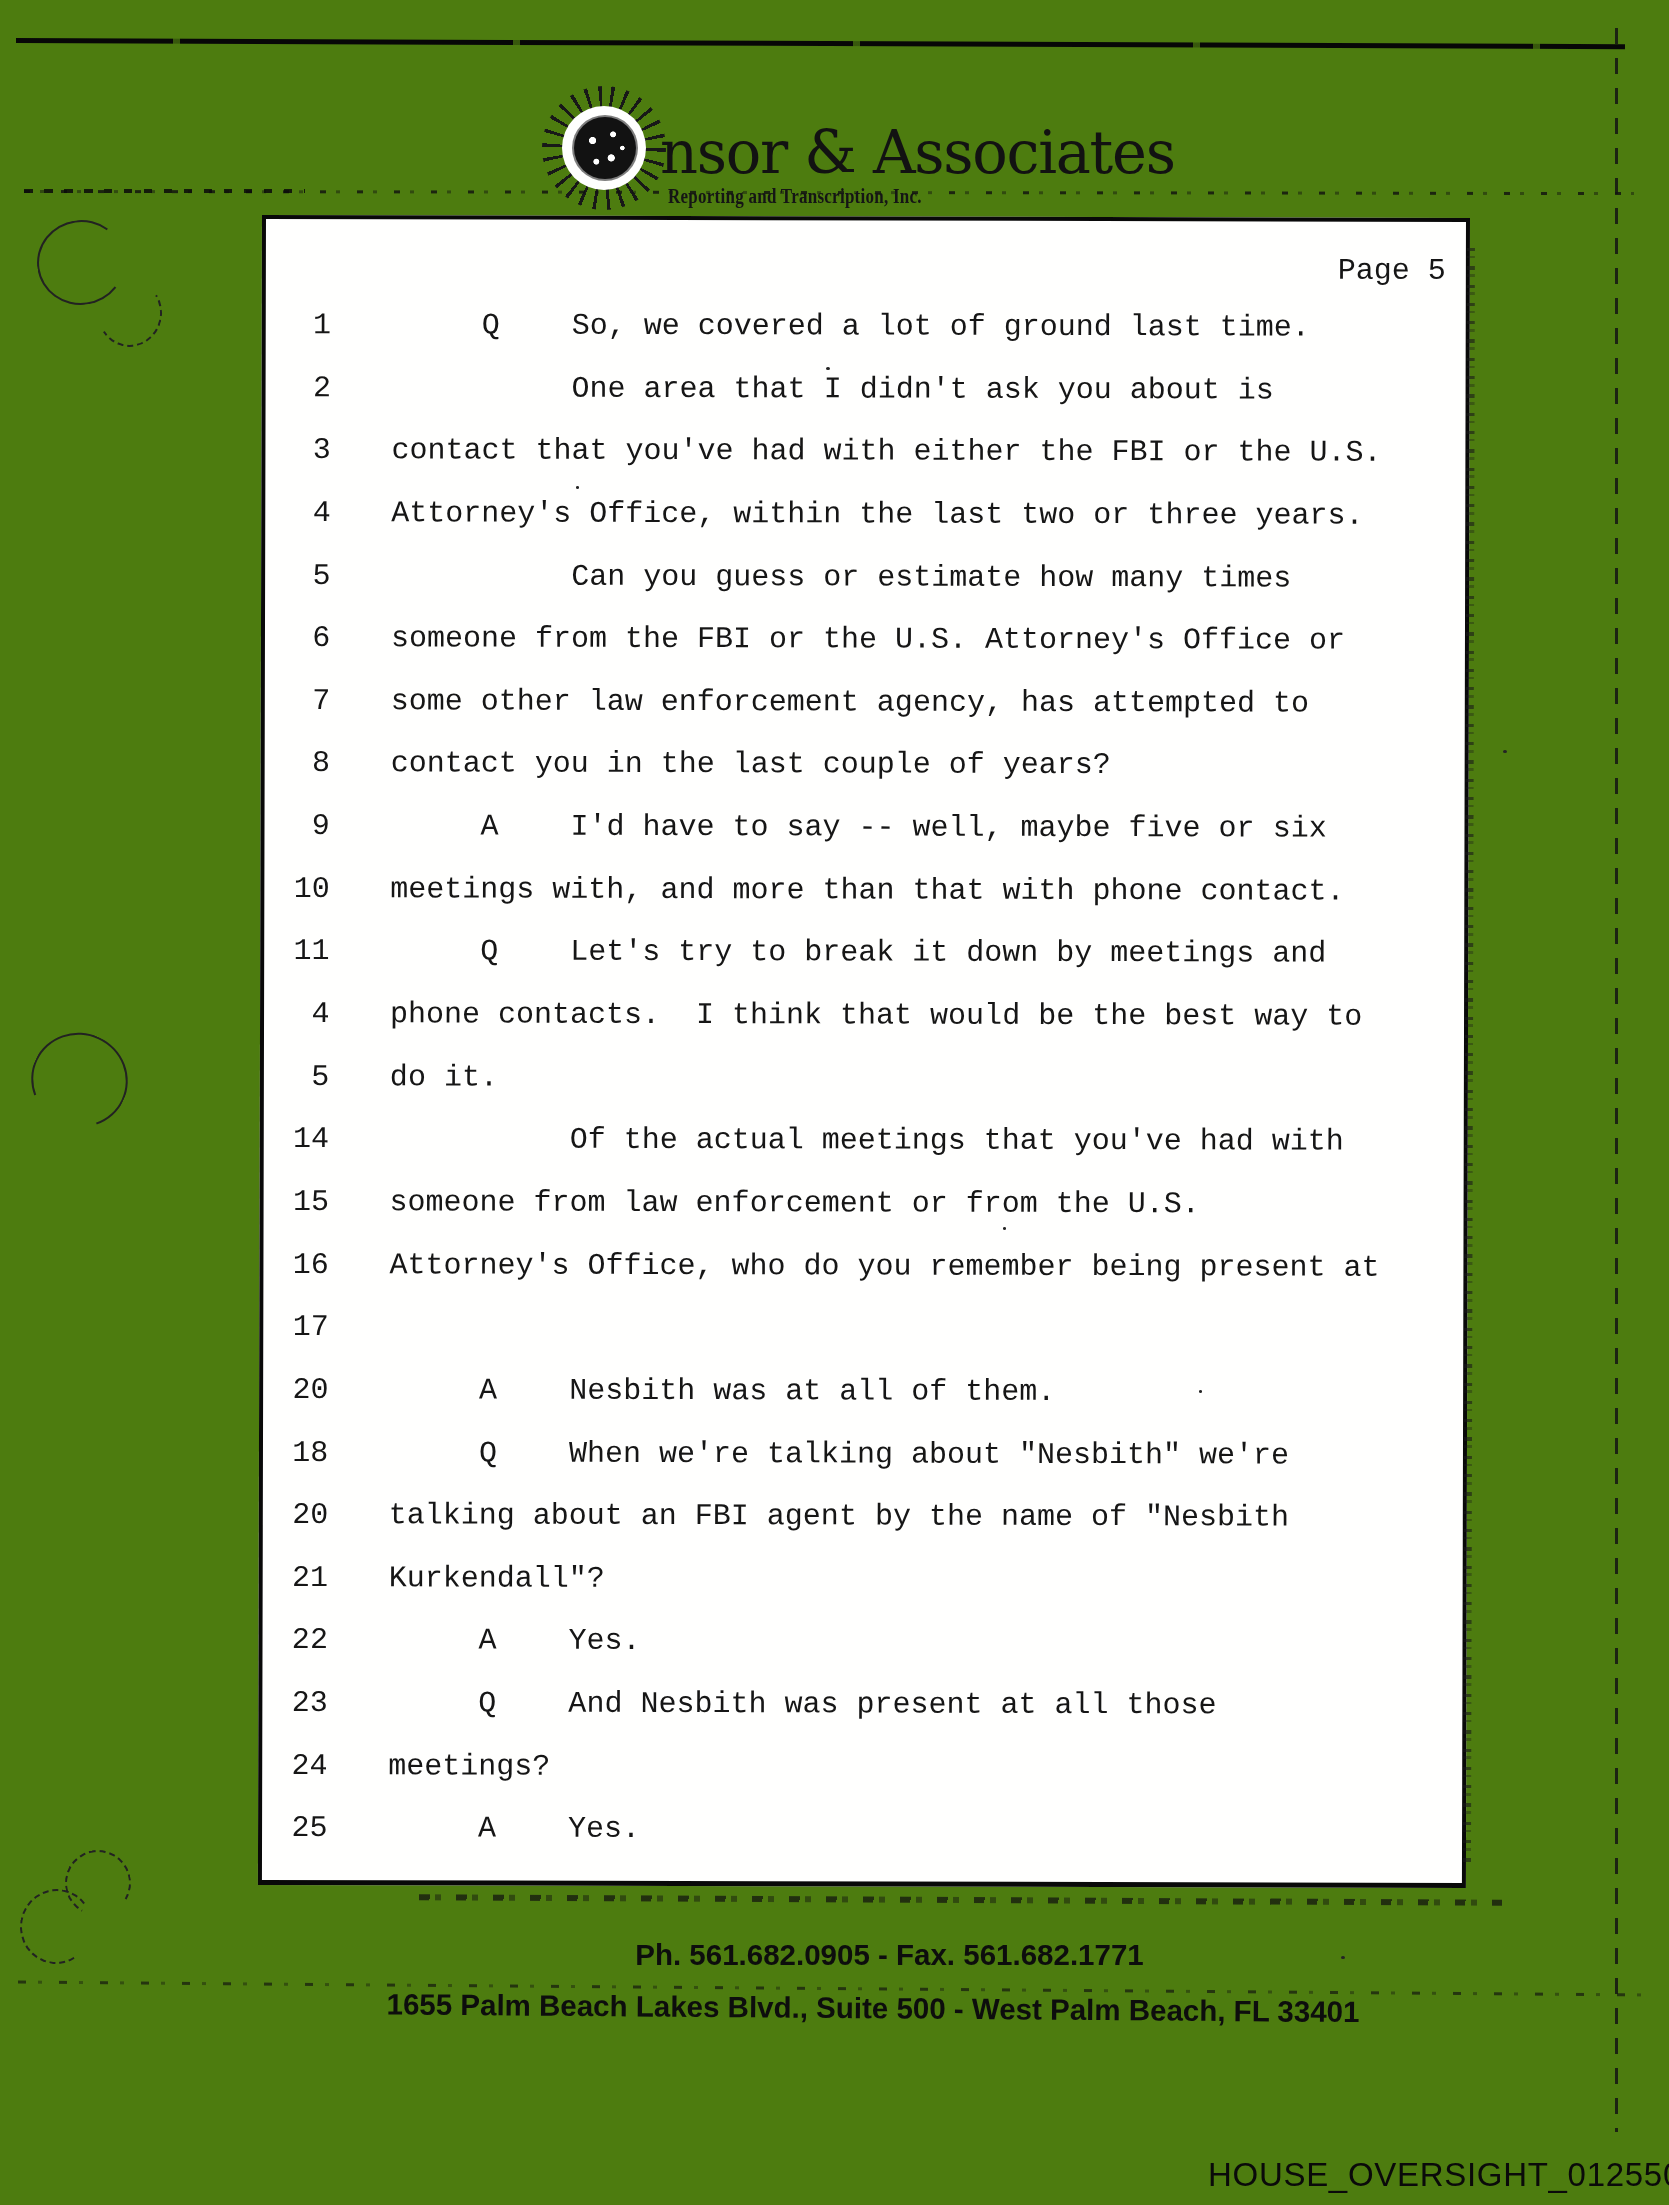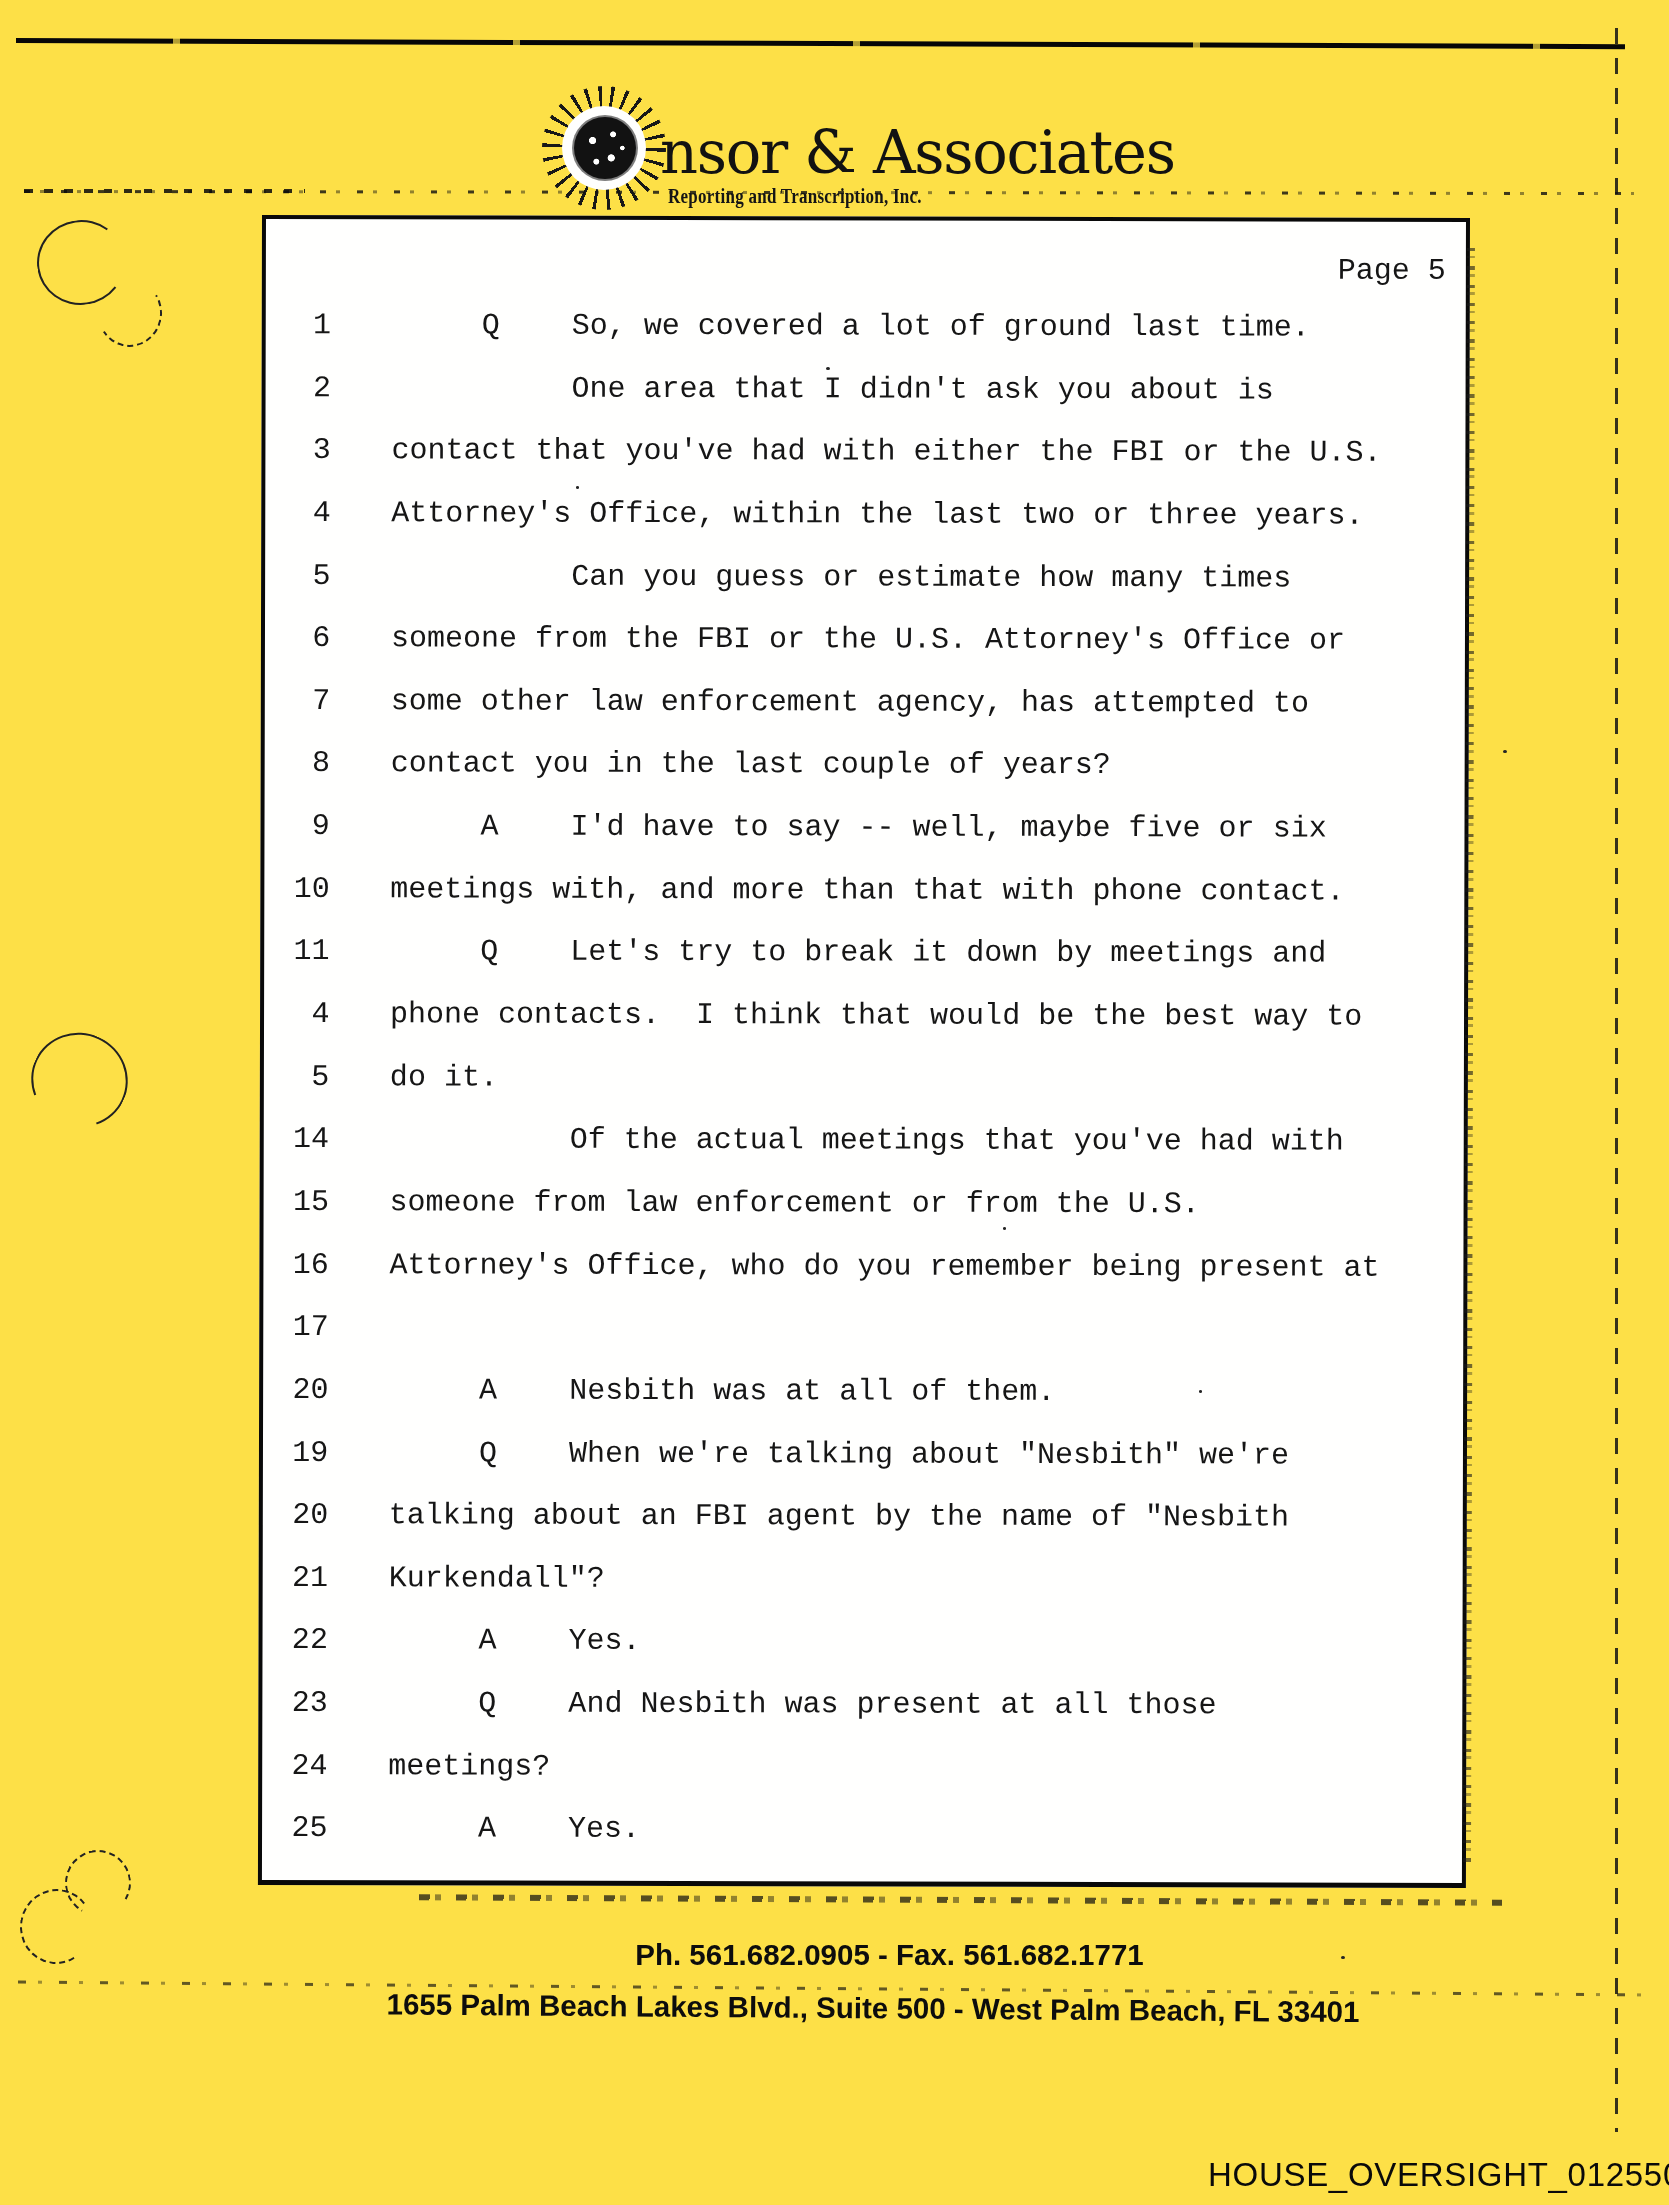--- a/index.html
+++ b/index.html
@@ -1,18 +1,18 @@
 <!DOCTYPE html>
 <html style="font-size:10.5px"><head>
 <meta charset="utf-8">
 <title>Deposition Transcript Scan</title>
 <style>
   html, body { margin:0; padding:0; background:#ffffff; }
   .page {
-    position:relative; width:1669px; height:2205px; background:#fde047;
+    position:relative; width:1669px; height:2205px; background:#4d7c0f;
     overflow:hidden; font-family:"Liberation Mono", monospace; color:#161616;
   }
 
   
   .top-rule {
     position:absolute; left:15.7px; top:38px; width:1609px; height:5.2px;
     background:repeating-linear-gradient(90deg,#070707 0 157px,rgba(7,7,7,.3) 157px 164px,#070707 164px 340px);
     transform:rotate(.22deg); transform-origin:left center;
   }
 
@@ -213,21 +213,21 @@
     <span class="ltext">Attorney's Office, who do you remember being present at</span>
   </div>
         <div class="tline" style="top: 1078px;">
     <span class="lnum">17</span>
   </div>
         <div class="tline" style="top: 1141px;">
     <span class="lnum">20</span>
     <span class="ltext">     A    Nesbith was at all of them.</span>
   </div>
         <div class="tline" style="top: 1204px;">
-    <span class="lnum">19</span>
+    <span class="lnum">18</span>
     <span class="ltext">     Q    When we're talking about "Nesbith" we're</span>
   </div>
         <div class="tline" style="top: 1266px;">
     <span class="lnum">20</span>
     <span class="ltext">talking about an FBI agent by the name of "Nesbith</span>
   </div>
         <div class="tline" style="top: 1329px;">
     <span class="lnum">21</span>
     <span class="ltext">Kurkendall"?</span>
   </div>

